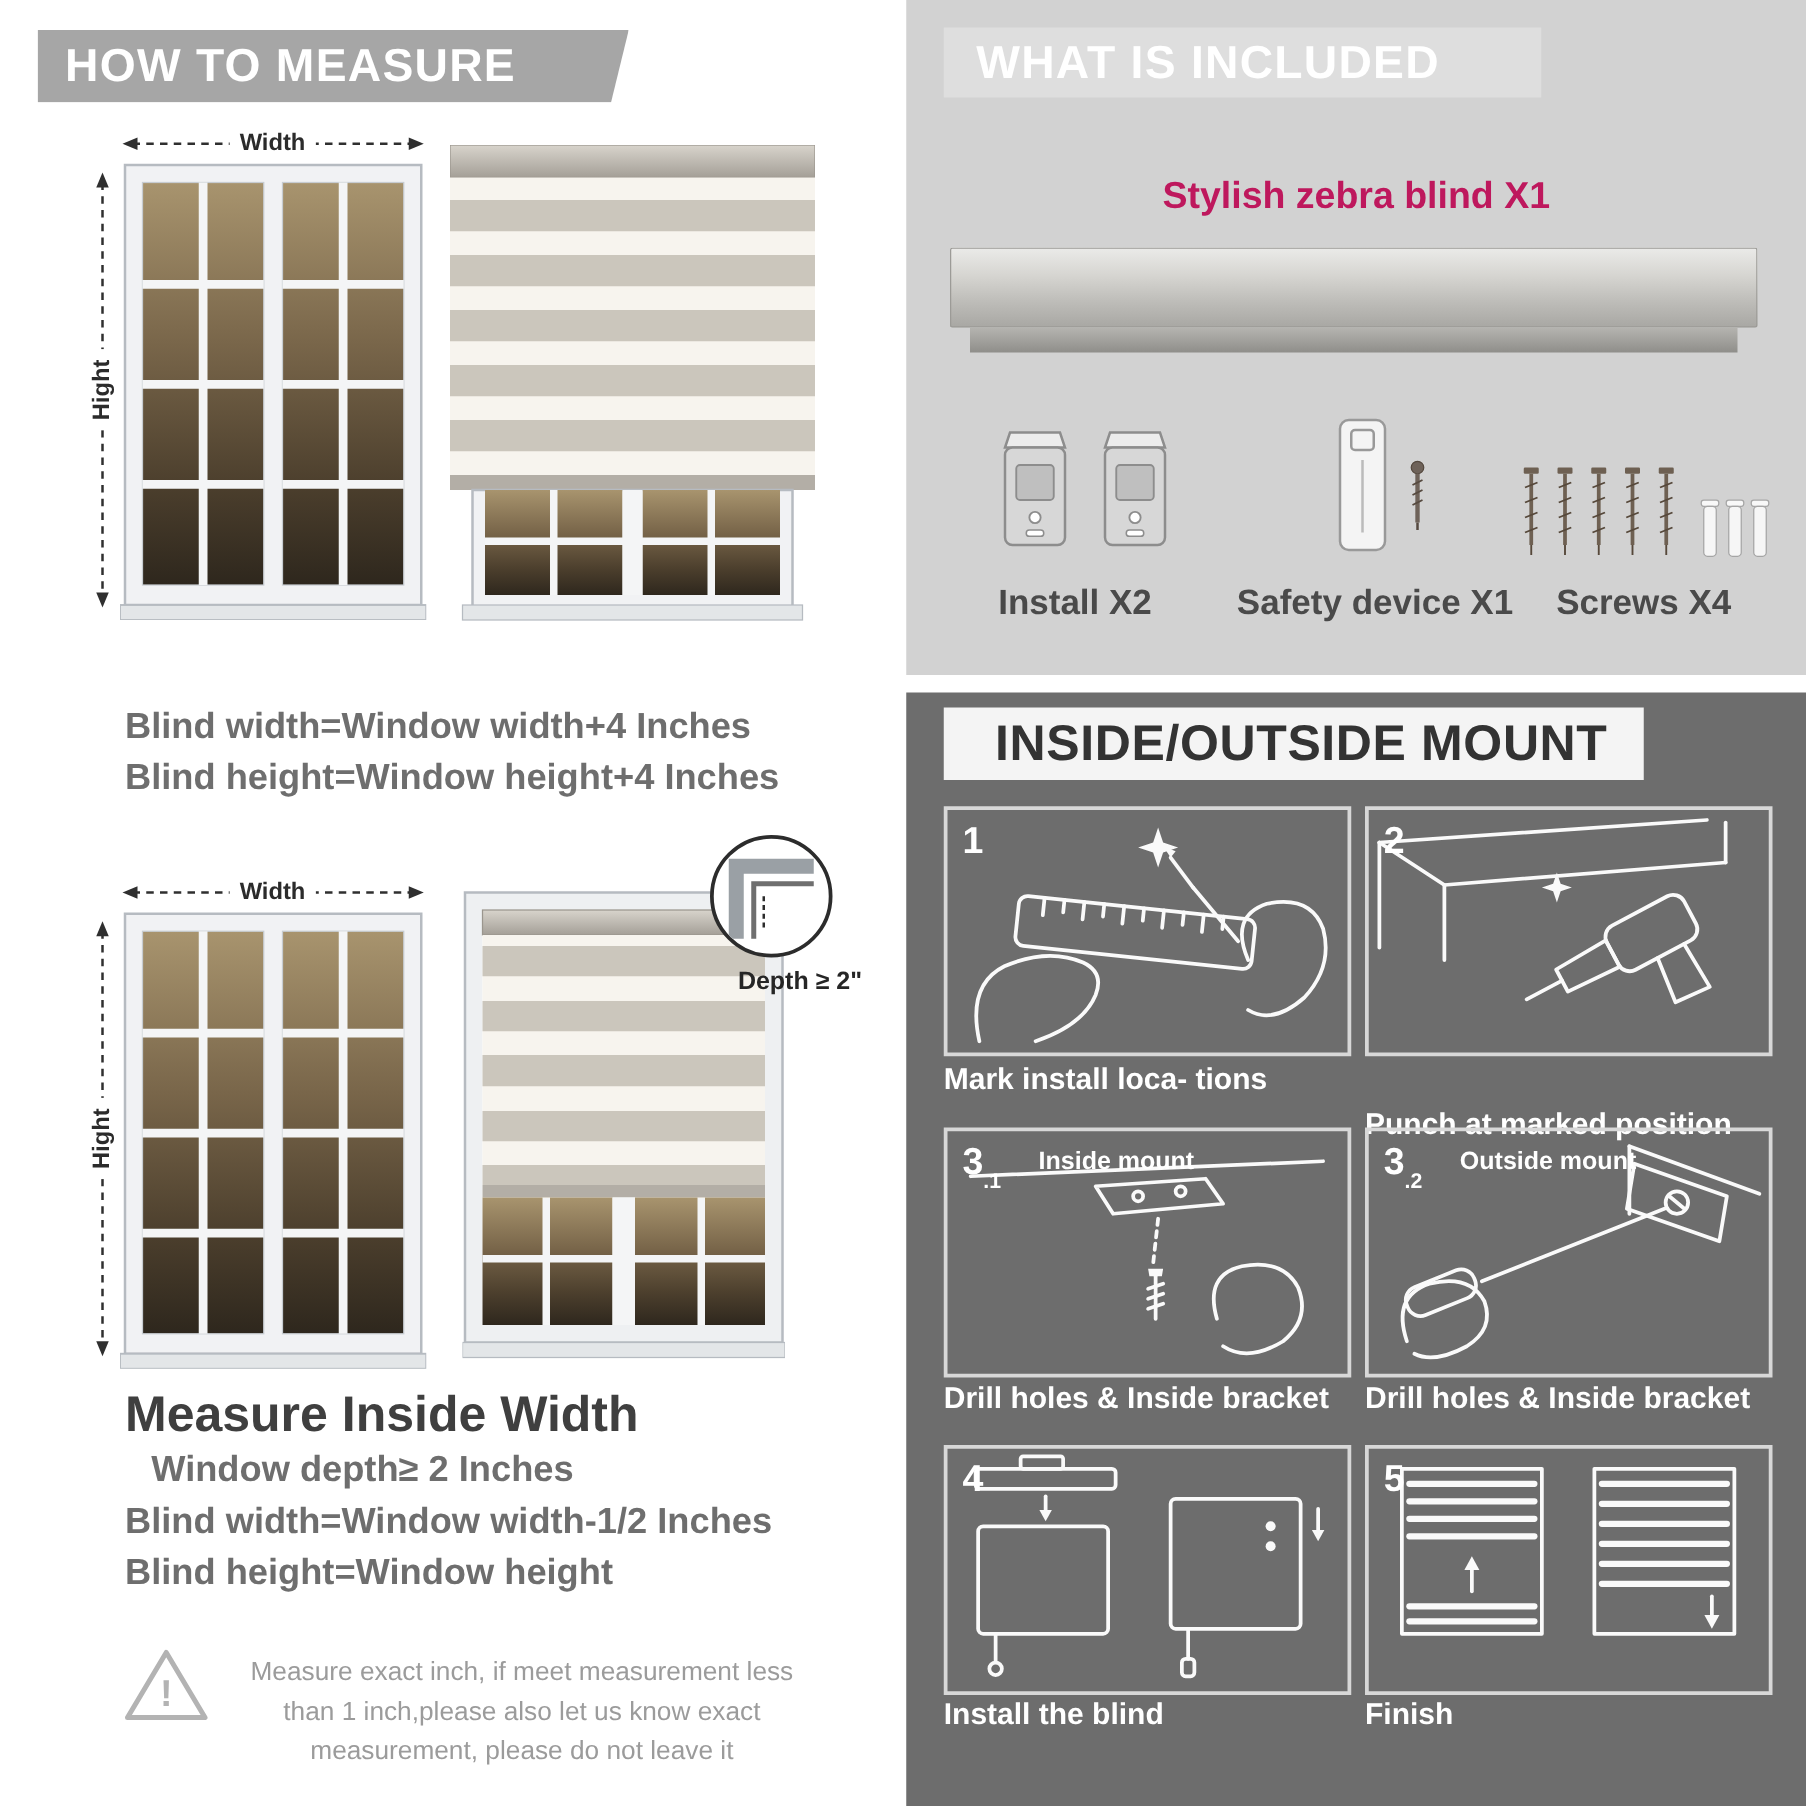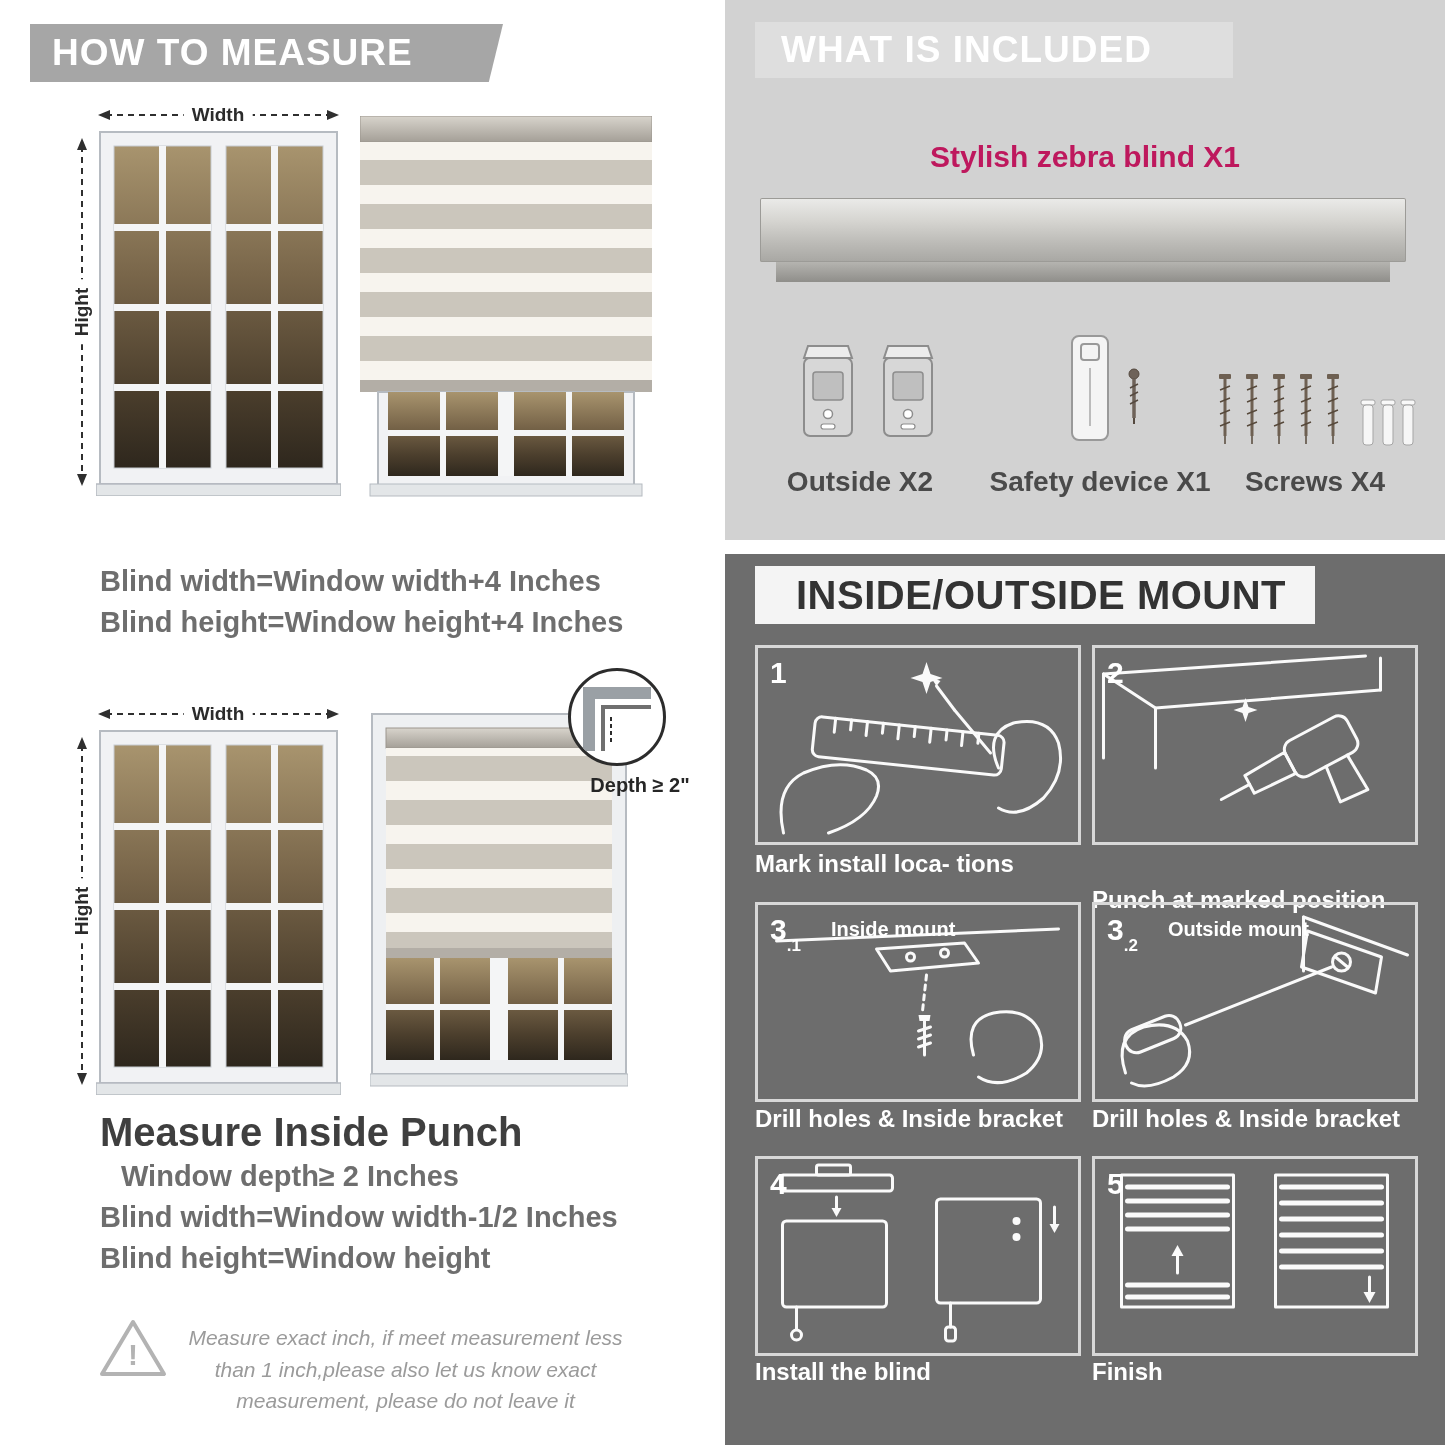--- a/index.html
+++ b/index.html
@@ -18,22 +18,22 @@
     font-size:19px;font-weight:bold;color:#2b2b2b;white-space:nowrap;}
   .arrow-label.v{transform:translate(-50%,-50%) rotate(-90deg);}
   .h-title{position:absolute;font-size:40px;font-weight:bold;color:#3f3f3f;}
   .h-line{position:absolute;font-size:29px;font-weight:bold;color:#6e6e6e;}
   .blind-svg{position:absolute;}
   .depth-circle{position:absolute;left:568px;top:668px;width:98px;height:98px;border-radius:50%;
     border:3px solid #2c2c2c;background:#fff;z-index:5;overflow:hidden;}
   .depth-label{position:absolute;left:575px;top:774px;width:130px;text-align:center;
     font-size:20px;font-weight:bold;color:#262626;z-index:5;}
   .warn-tri{position:absolute;left:98px;top:1316px;width:70px;height:64px;}
-  .warn-text{position:absolute;left:178px;top:1322px;width:455px;font-size:21px;line-height:1.5;
-    color:#9b9b9b;text-align:center;font-style:italic;}
+  .warn-text{position:absolute;left:190px;top:1322px;width:455px;font-size:21px;line-height:1.5;
+    color:#9b9b9b;text-align:center;}
 
   
   .inc-section{position:absolute;left:725px;top:0;width:720px;height:540px;background:#d2d2d2;}
   .inc-banner{position:absolute;left:30px;top:22px;width:478px;height:56px;background:#dedede;
     color:#fff;font-weight:bold;font-size:37px;letter-spacing:1px;display:flex;align-items:center;padding-left:26px;}
   .inc-product{position:absolute;left:0;top:140px;width:720px;text-align:center;
     font-size:30px;font-weight:bold;color:#be185d;}
   .cassette-main{position:absolute;left:35px;top:198px;width:646px;height:64px;border-radius:2px;
     background:linear-gradient(180deg,#ebebe9 0%,#d6d5d1 35%,#bcbbb7 70%,#a8a7a3 100%);
     box-shadow:inset 0 0 0 1px #9c9b97;}
@@ -184,21 +184,21 @@
 
   <div class="depth-circle">
     <svg viewBox="0 0 92 92" style="width:100%;height:100%;">
       <path d="M18 80 L18 22 L80 22" fill="none" stroke="#9aa0a5" stroke-width="12"></path>
       <path d="M32 80 L32 36 L80 36" fill="none" stroke="#6f6f6f" stroke-width="4"></path>
       <line x1="40" y1="46" x2="40" y2="74" stroke="#2c2c2c" stroke-width="2" stroke-dasharray="4 3"></line>
     </svg>
   </div>
   <div class="depth-label">Depth ≥ 2"</div>
 
-  <div class="h-title" style="left:100px;top:1110px;">Measure Inside Punch</div>
+  <div class="h-title" style="left:100px;top:1110px;">Measure Inside Width</div>
   <div class="h-line" style="left:100px;top:1160px;margin-left:21px;">Window depth≥ 2 Inches</div>
   <div class="h-line" style="left:100px;top:1201px;">Blind width=Window width-1/2 Inches</div>
   <div class="h-line" style="left:100px;top:1242px;">Blind height=Window height</div>
 
   <svg class="warn-tri" viewBox="0 0 70 64">
     <path d="M35 6 L66 58 L4 58 Z" fill="none" stroke="#b3b3b3" stroke-width="4" stroke-linejoin="round"></path>
     <text x="35" y="49" text-anchor="middle" font-size="30" font-weight="bold" fill="#b3b3b3">!</text>
   </svg>
   <div class="warn-text">Measure exact inch, if meet measurement less than 1 inch,please also let us know exact measurement, please do not leave it</div>
 
@@ -295,21 +295,21 @@
           <rect x="0" y="0" width="14" height="5" rx="2" fill="rgba(255,255,255,0.85)" stroke="#a5a5a5"></rect>
           <rect x="2" y="5" width="10" height="40" rx="3" fill="rgba(255,255,255,0.8)" stroke="#a5a5a5"></rect>
         </g>
         <g transform="translate(186,28)">
           <rect x="0" y="0" width="14" height="5" rx="2" fill="rgba(255,255,255,0.85)" stroke="#a5a5a5"></rect>
           <rect x="2" y="5" width="10" height="40" rx="3" fill="rgba(255,255,255,0.8)" stroke="#a5a5a5"></rect>
         </g>
       </g>
     </svg>
 
-    <div class="inc-label" style="left:40px;width:190px;">Outside X2</div>
+    <div class="inc-label" style="left:40px;width:190px;">Install X2</div>
     <div class="inc-label" style="left:255px;width:240px;">Safety device X1</div>
     <div class="inc-label" style="left:505px;width:170px;">Screws X4</div>
   </div>
 
   <div class="mount-section"></div>
   <div class="mount-banner">
     <span>INSIDE/OUTSIDE MOUNT</span>
   </div>
 
   <div class="panel" style="left:755px;top:645px;">

